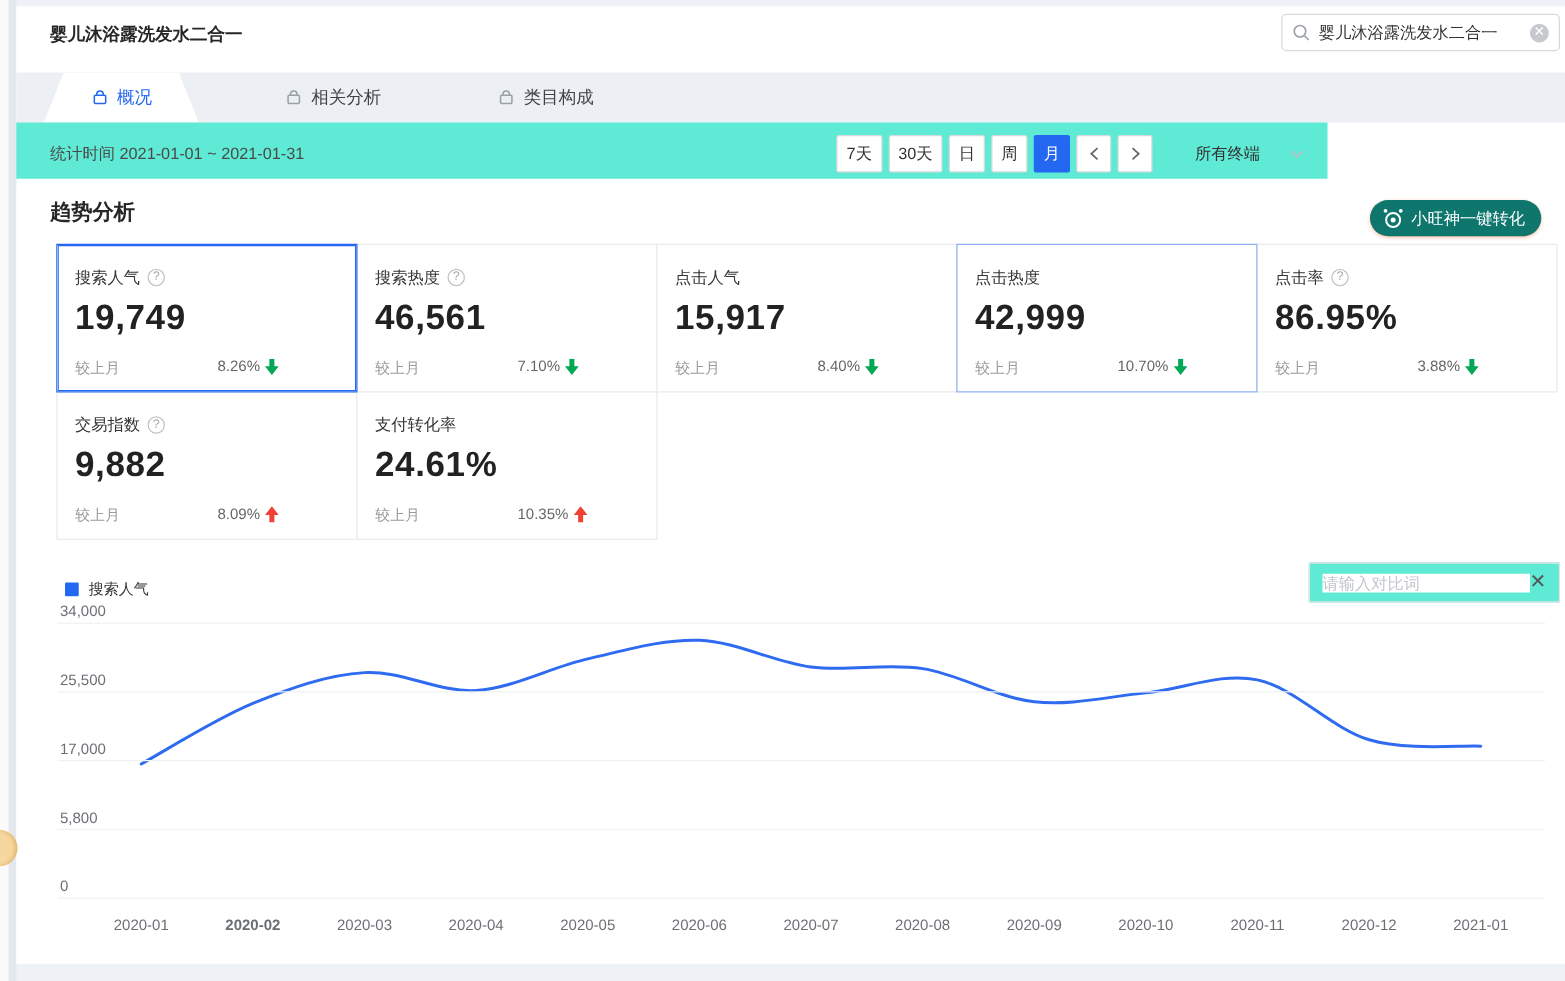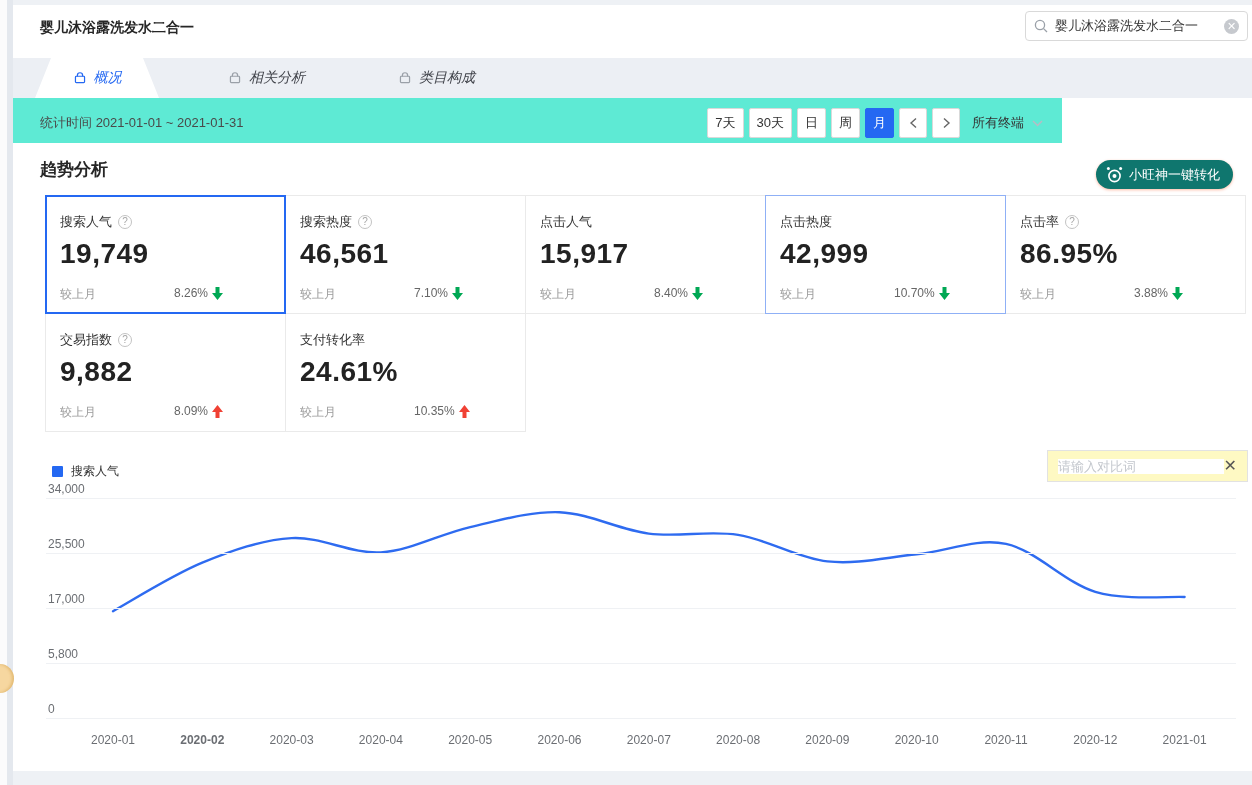--- a/index.html
+++ b/index.html
@@ -18,35 +18,35 @@
   .search-box { position:absolute; right:4px; top:6px; width:223px; height:30px; border:1px solid #d9d9d9;
     border-radius:4px; background:#fff; display:flex; align-items:center; padding:0 8px; }
   .search-box svg.mag { flex:0 0 auto; margin-right:7px; }
   .search-box input { flex:1; border:none; outline:none; font-size:13px; color:#333;
     font-family:inherit; background:transparent; min-width:0; }
   .clear-btn { flex:0 0 auto; width:15px; height:15px; border-radius:50%; background:#c6c9ce;
     color:#fff; font-size:11px; line-height:15px; text-align:center; cursor:pointer; }
 
   .tab-strip { position:absolute; left:0; top:53px; width:1239px; height:40px; background:#eceff4; }
   .tab { position:absolute; top:0; height:40px; display:flex; align-items:center; gap:7px;
-    font-size:14px; color:#40434a; cursor:pointer; padding:0 20px;font-style:italic; }
+    font-size:14px; color:#40434a; cursor:pointer; padding:0 20px; }
   .tab.active { background:#fff; color:#2468f2;
     clip-path:polygon(16px 0, calc(100% - 16px) 0, 100% 100%, 0 100%); padding:0 34px; }
   .tab .bagicon { display:flex; }
 
   .stat-row { position:absolute; left:0; top:93px; width:1049px; height:50px; background:#5eead4;
     display:flex; align-items:center; }
   .stat-text { position:absolute; left:27px; font-size:13px; color:#4a4a4a; }
   .controls { position:absolute; right:19px; display:flex; align-items:center; gap:5px; }
   .ctl-btn { height:30px; min-width:28px; padding:0 7px; border:1px solid #d9d9d9; border-radius:2px;
     background:#fff; font-size:13px; color:#333; display:flex; align-items:center; justify-content:center;
     cursor:pointer; font-family:inherit; }
   .ctl-btn.active { background:#2468f2; border-color:#2468f2; color:#fff; }
   .pager { color:#666; }
-  .terminal { display:flex; align-items:center; gap:8px; margin-left:7px; font-size:13px;
+  .terminal { display:flex; align-items:center; gap:24px; margin-left:29px; font-size:13px;
     color:#333; cursor:pointer; }
 
   
   .main-panel { position:absolute; left:13px; top:143px; width:1239px; height:628px; background:#fff; }
   .panel-title { position:absolute; left:27px; top:15px; font-size:17px; font-weight:bold; color:#262626; }
   .convert-btn { position:absolute; right:19px; top:17px; height:29px; padding:0 13px 0 9px; border:none;
     border-radius:15px; background:#0f766e; color:#fff; font-size:13px; display:flex; align-items:center;
     gap:5px; cursor:pointer; font-family:inherit; box-shadow:0 1px 3px rgba(252,85,31,.4); }
 
   .metrics-grid { position:absolute; left:33px; top:53px; width:1207px; display:flex; flex-wrap:wrap; }
@@ -58,21 +58,21 @@
   .help { width:14px; height:14px; border:1px solid #c3c3c3; border-radius:50%; color:#a6a6a6;
     font-size:10px; line-height:12px; text-align:center; cursor:pointer; }
   .card-value { margin-top:7px; font-size:28px; font-weight:bold; color:#222; letter-spacing:.5px; }
   .card-bottom { position:absolute; left:14px; right:10px; top:90px; font-size:12px; color:#9b9b9b; }
   .pct { position:absolute; left:114px; top:0; color:#666; display:flex; align-items:center; gap:4px; }
 
   .legend-row { position:absolute; left:39px; top:320px; display:flex; align-items:center; gap:8px; }
   .legend-swatch { width:11px; height:11px; background:#2468f2; border-radius:1px; }
   .legend-label { font-size:12px; color:#333; }
   .compare-box { position:absolute; right:4px; top:307px; width:201px; height:32px; border:1px solid #e2e2e2;
-    background:#fef9c3; display:flex; align-items:center; padding:0 10px; }
+    background:#5eead4; display:flex; align-items:center; padding:0 10px; }
   .compare-box input { flex:1; border:none; outline:none; font-size:13px; color:#333; font-family:inherit; min-width:0; }
   .compare-box input::placeholder { color:#c3c7cd; }
   .compare-close { flex:0 0 auto; color:#555; font-size:16px; line-height:16px; cursor:pointer; }
 
   .chart { position:absolute; left:33px; top:343px; width:1190px; height:270px; }
   .gridline { position:absolute; left:0; width:1190px; height:1px; background:#eff1f4; }
   .ylab { position:absolute; left:2px; font-size:12px; color:#6b6e73; }
   .xlab { position:absolute; width:70px; text-align:center; font-size:12px; color:#6b6e73; top:247px; }
   .chart svg { position:absolute; left:0; top:0; }
 </style>

